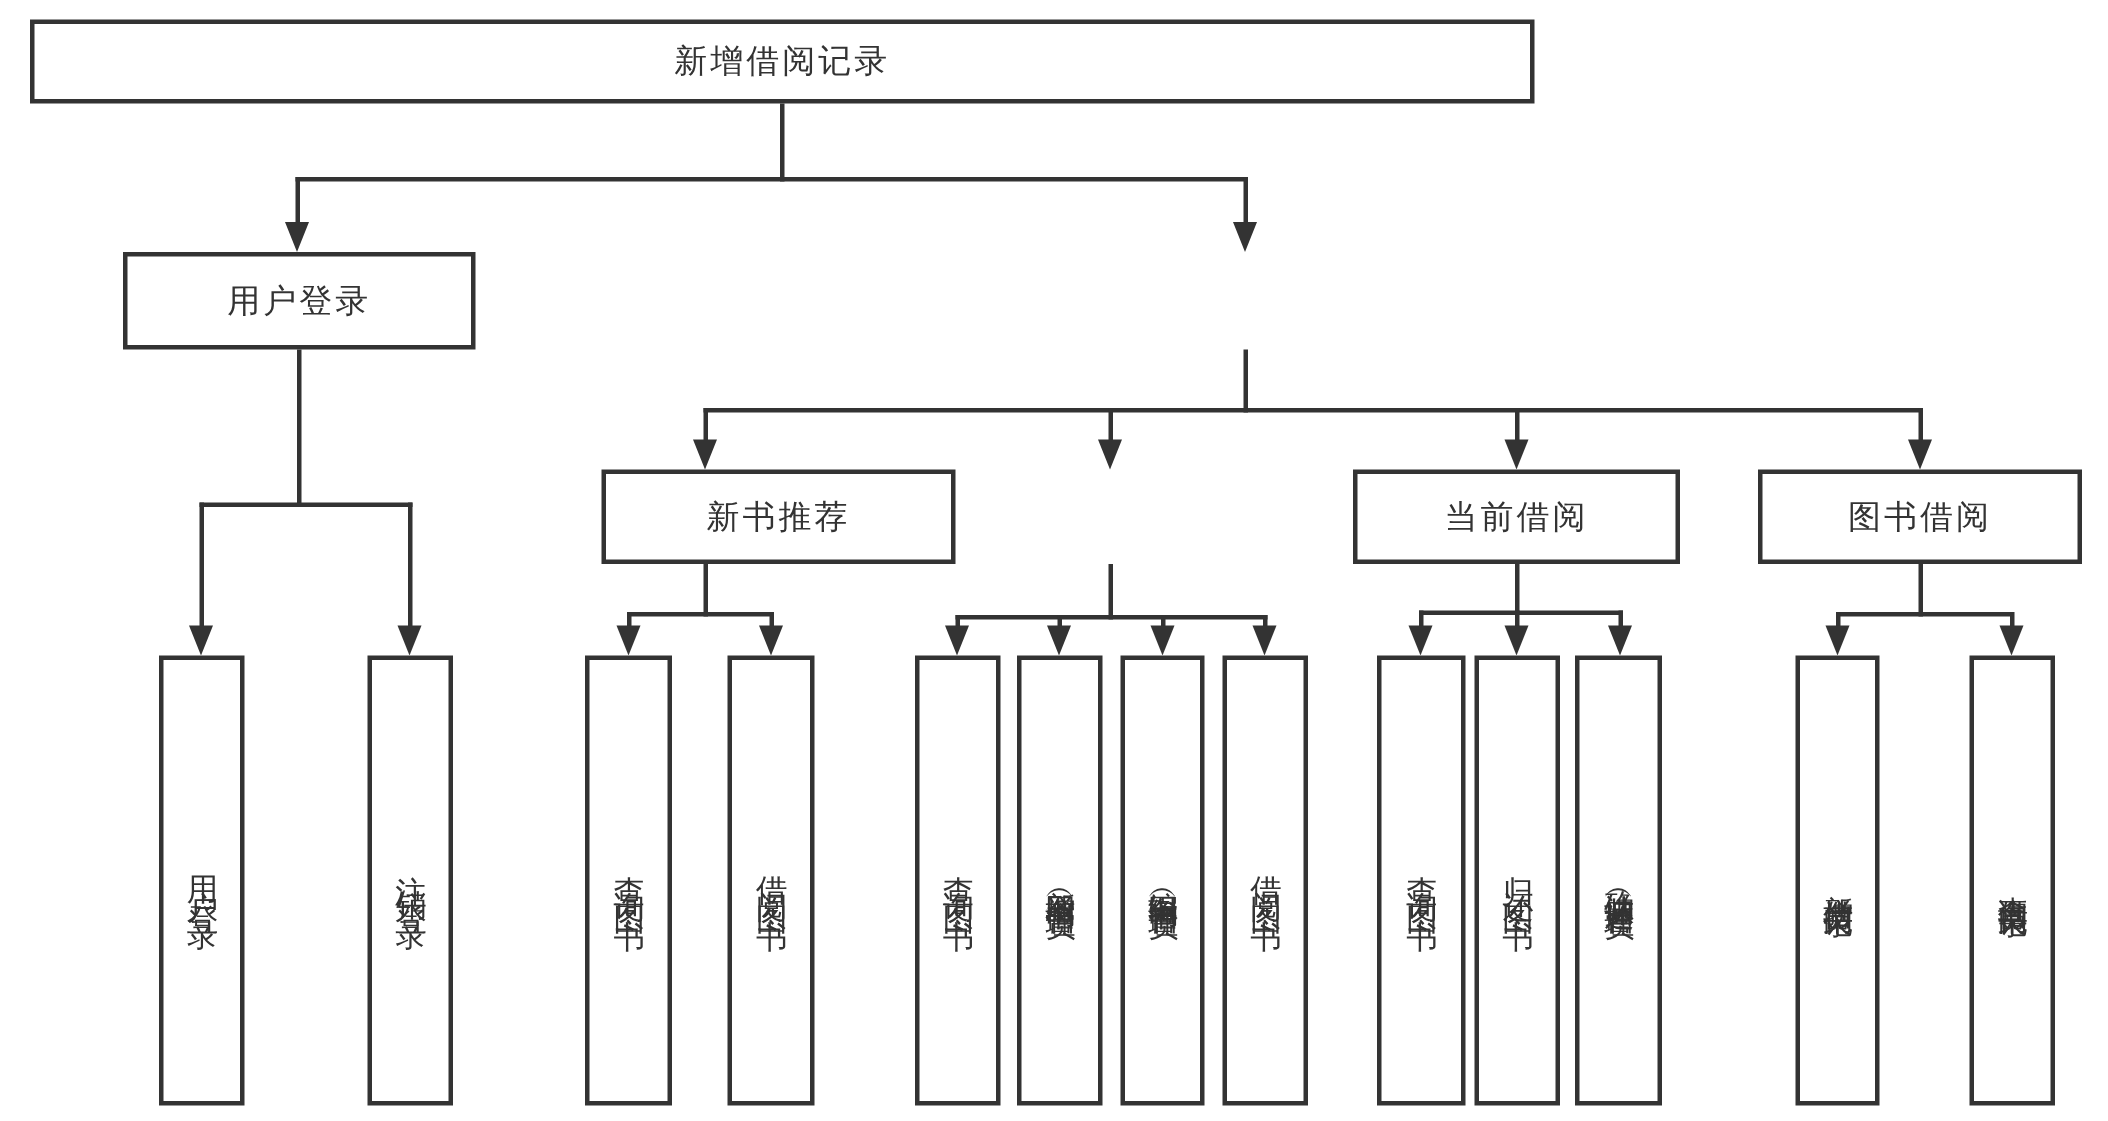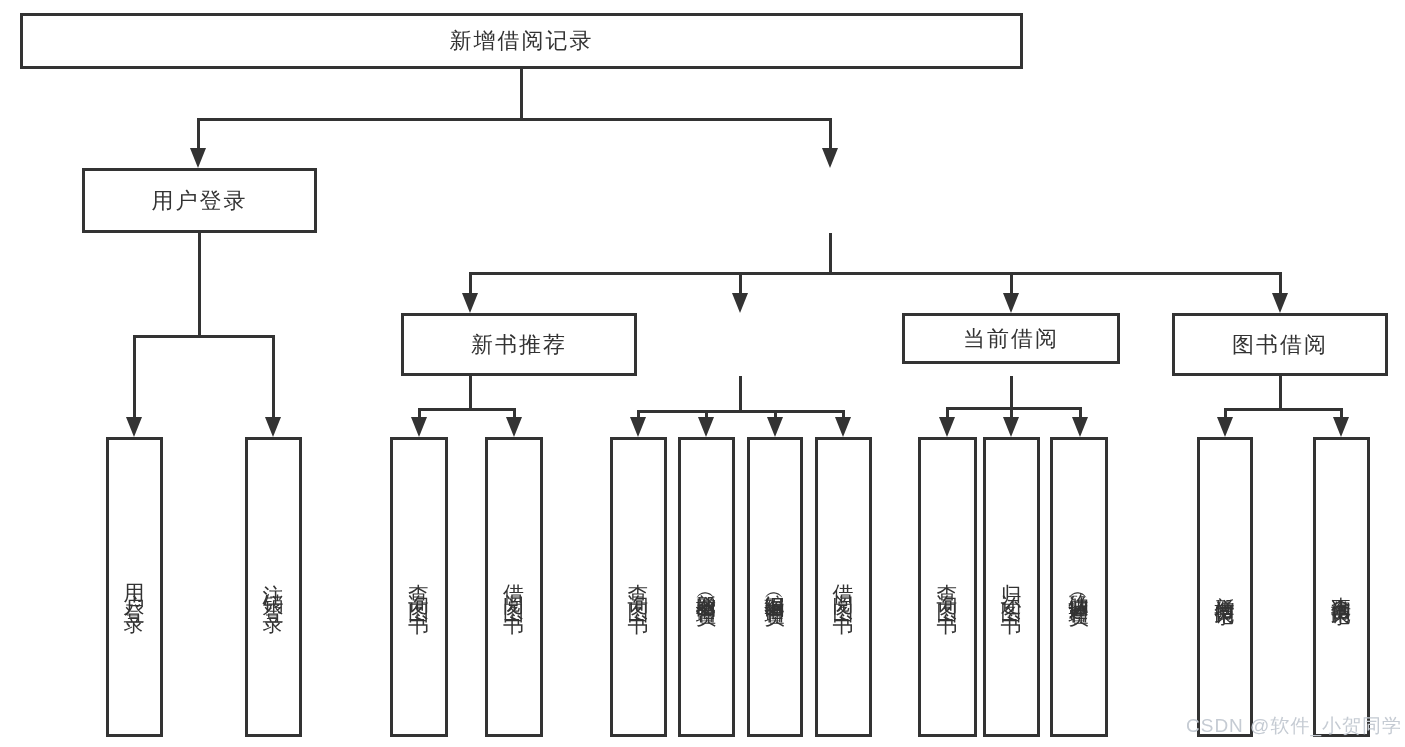--- a/index.html
+++ b/index.html
@@ -67,21 +67,21 @@
   <div class="vl" style="left:739px;top:272px;height:23px;"></div>
   <div class="ah" style="left:732px;top:293px;"></div>
   <div class="vl" style="left:1010px;top:272px;height:23px;"></div>
   <div class="ah" style="left:1003px;top:293px;"></div>
   <div class="vl" style="left:1279px;top:272px;height:23px;"></div>
   <div class="ah" style="left:1272px;top:293px;"></div>
 
   <div class="box" style="left:362px;top:313px;width:236px;height:63px;margin-left:39px;">
     <span class="lbl">新书推荐</span>
   </div>
-  <div class="box" style="left:902px;top:313px;width:218px;height:51px;">
+  <div class="box" style="left:902px;top:313px;width:218px;height:63px;">
     <span class="lbl">当前借阅</span>
   </div>
   <div class="box" style="left:1172px;top:313px;width:216px;height:63px;">
     <span class="lbl">图书借阅</span>
   </div>
 
   <div class="vl" style="left:469px;top:376px;height:35px;"></div>
   <div class="hl" style="left:418px;top:408px;width:98px;"></div>
   <div class="vl" style="left:418px;top:408px;height:14px;"></div>
   <div class="ah" style="left:411px;top:417px;"></div>
@@ -152,15 +152,14 @@
     <span class="vlbl">确认归还（管理员）</span>
   </div>
 
   <div class="leaf long" style="left:1197px;width:56px;">
     <span class="vlbl">新增借阅记录</span>
   </div>
   <div class="leaf long" style="left:1313px;width:57px;">
     <span class="vlbl">查询借阅记录</span>
   </div>
 
-  <div class="watermark">CSDN @软件_小贺同学</div>
 
 </div>
 
 </body></html>

